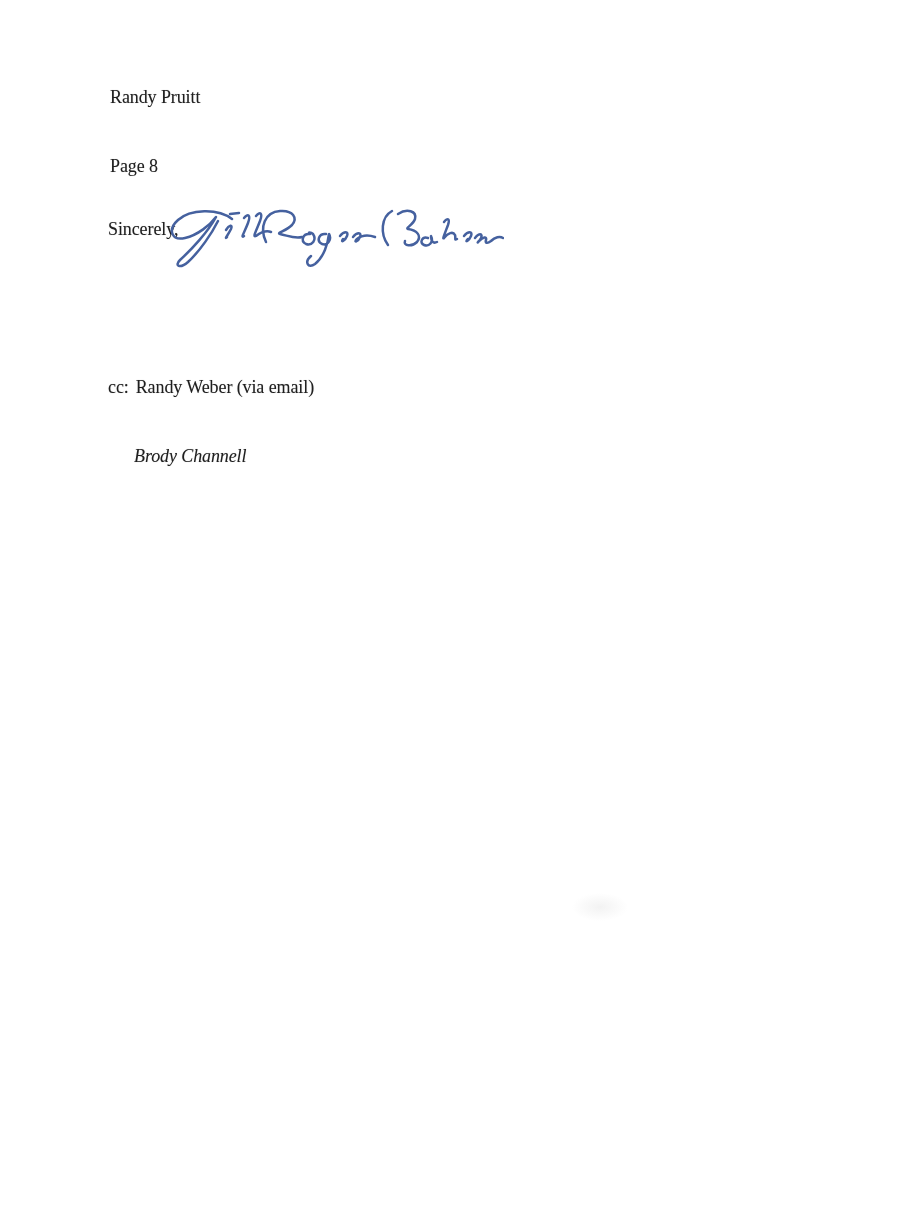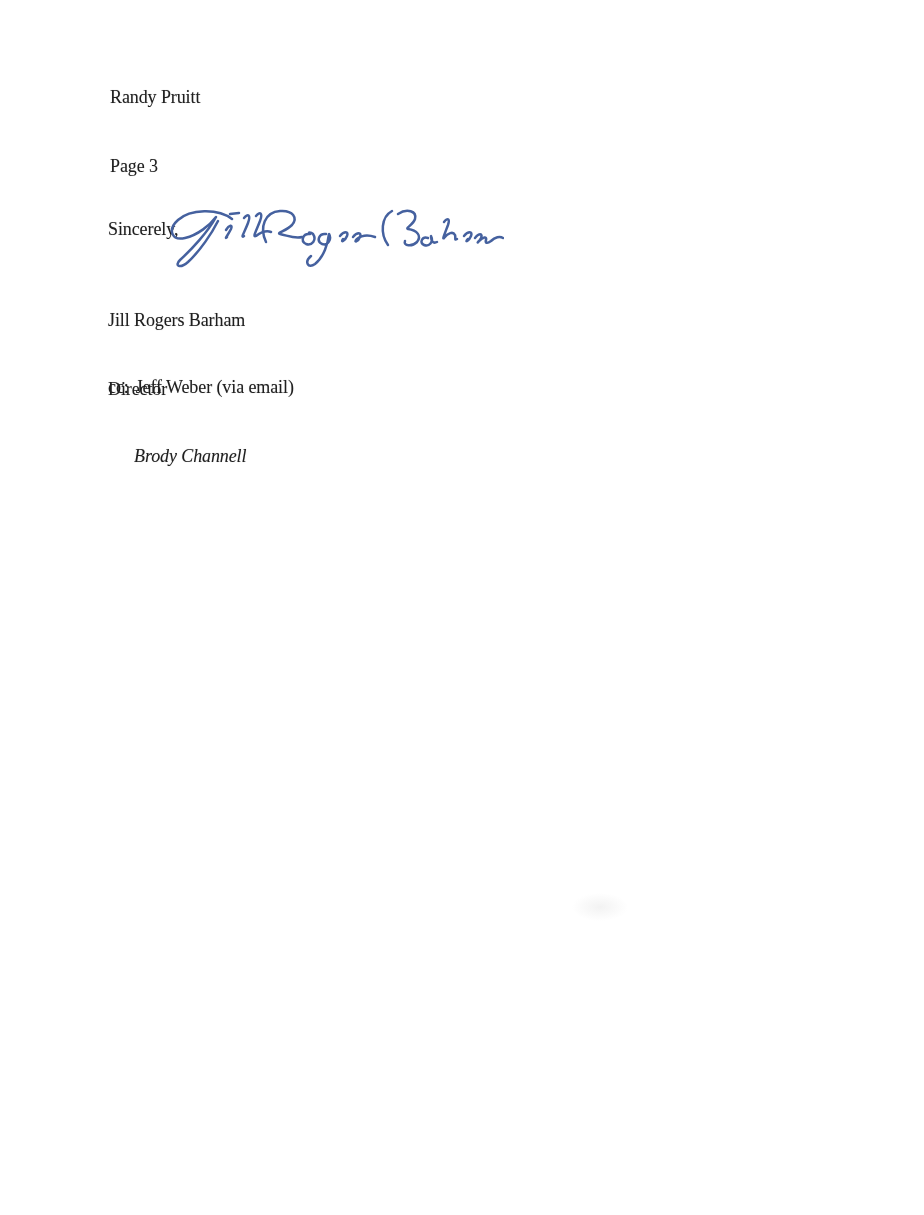--- a/index.html
+++ b/index.html
@@ -49,21 +49,21 @@
     pointer-events: none;
   }
 </style>
 </head>
 <body>
 
 <div class="page">
 
   <div class="txt header-block">
     <div>Randy Pruitt</div>
-    <div>Page 3</div>
+    <div>Page 8</div>
   </div>
 
 
   <div class="txt valediction">Sincerely,</div>
 
   <div class="signature-wrap" title="">
     <svg viewBox="0 0 356 72" xmlns="http://www.w3.org/2000/svg">
       <g fill="none" stroke="#45619f" stroke-width="2.5" stroke-linecap="round" stroke-linejoin="round">
 
         <path d="M84 14 C70 3 42 4 30 15 C19 25 24 36 37 33 C50 30 62 20 68 12 C60 27 43 45 32 55 C26 61 32 64 40 57 C52 46 64 28 70 16"></path>
@@ -81,25 +81,21 @@
         <path d="M240 40 C232 29 233 12 244 6"></path>
         <path d="M250 9 C259 3 269 6 267 14 C265 20 257 23 260 24 C269 25 274 31 269 37 C264 42 255 41 257 36"></path>
         <path d="M280 33 C274 31 271 38 276 40 C281 42 286 37 283 31 C283 36 285 39 289 37"></path>
         <path d="M296 17 C300 12 302 14 300 20 C297 28 294 35 296 33 C300 28 305 26 307 30 C308 33 306 36 309 34"></path>
         <path d="M316 31 C320 26 325 26 323 31 C321 36 316 38 320 34"></path>
         <path d="M327 33 C331 28 335 28 333 33 C331 37 328 39 331 36 C335 32 339 31 338 35 C337 38 339 39 343 36 C347 32 352 31 355 33"></path>
       </g>
     </svg>
   </div>
 
-  <div class="txt signer-block">
-    <div>Jill Rogers Barham</div>
-    <div>Director</div>
-  </div>
 
   <div class="txt cc-block">
-    <div class="cc-line-1"><span class="cc-label">cc:</span><span>Jeff Weber (via email)</span></div>
+    <div class="cc-line-1"><span class="cc-label">cc:</span><span>Randy Weber (via email)</span></div>
     <div class="cc-line-2"><span>Brody Channell</span></div>
   </div>
 
   <div class="scan-smudge"></div>
 
 </div>
 
 </body></html>

